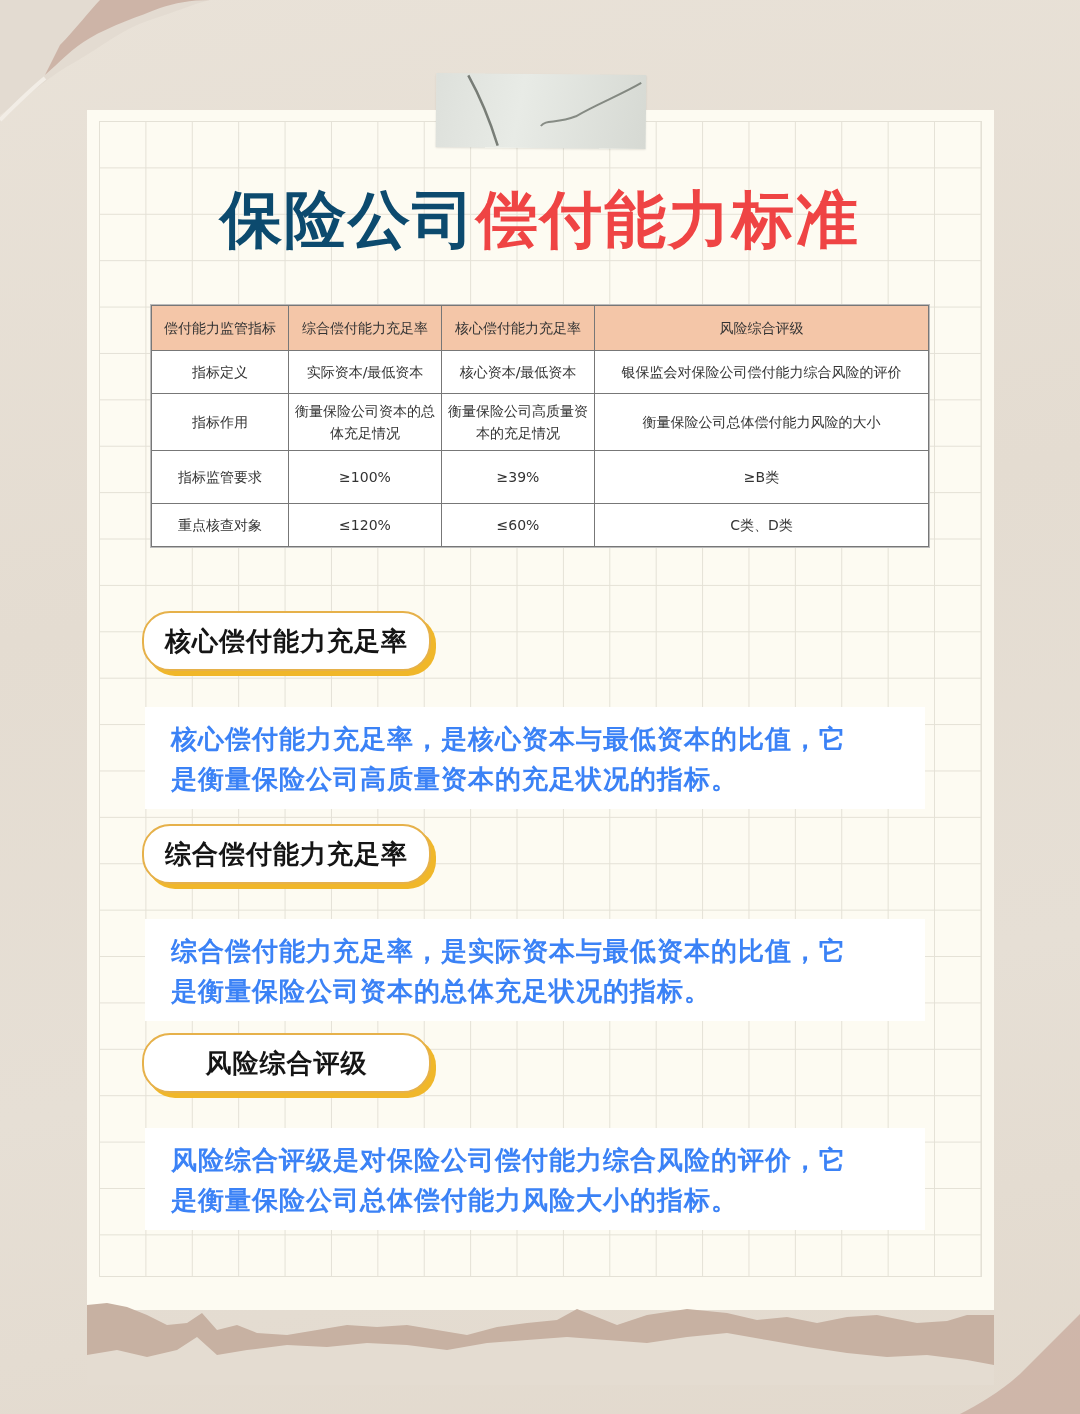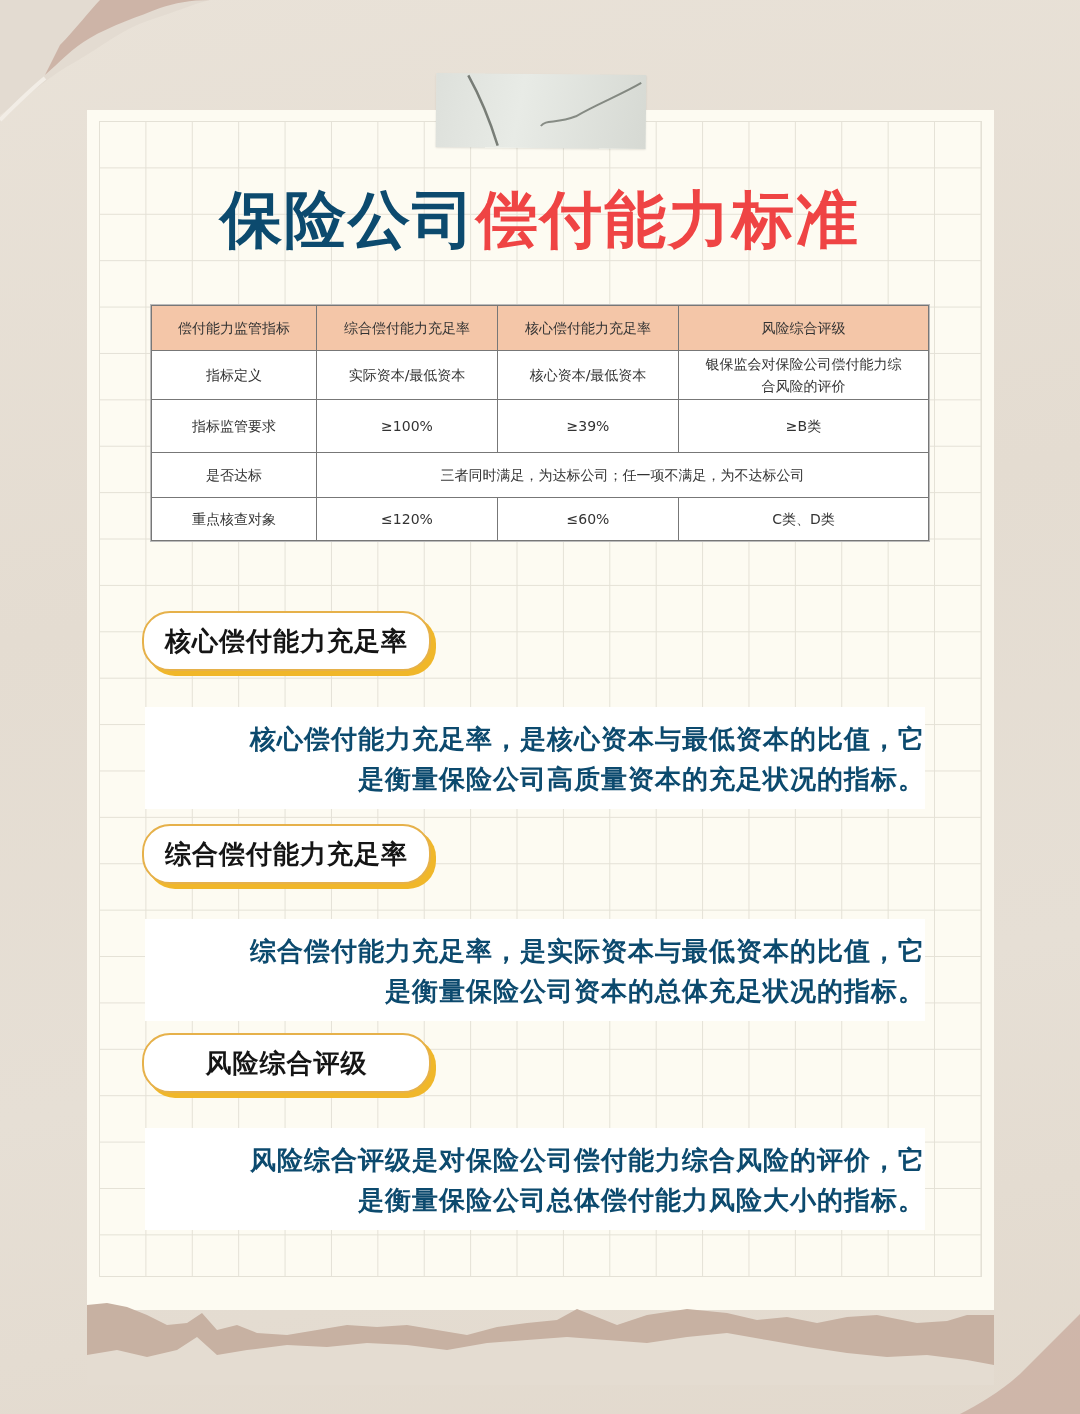--- a/index.html
+++ b/index.html
@@ -19,32 +19,32 @@
     background:linear-gradient(100deg,#dde0db 0%,#e8ebe6 40%,#d6d9d3 100%);
     transform:rotate(0.5deg);box-shadow:0 1px 2px rgba(0,0,0,.1);}
   .tape svg{position:absolute;left:0;top:0;}
   .bottom-tear{position:absolute;left:87px;top:1295px;width:907px;height:90px;}
   .title{position:absolute;left:0;top:182px;width:1080px;text-align:center;
     font-size:62px;font-weight:bold;letter-spacing:2px;line-height:76px;}
   .title .black{color:#0c4a6e;}
   .title .red{color:#ef4444;}
   table.solv{position:absolute;left:151px;top:305px;width:778px;border-collapse:collapse;
     background:#fff;font-size:14px;color:#333;box-shadow:0 0 0 1px #bbb;}
-  table.solv th,table.solv td{border:1.5px solid #777;text-align:center;vertical-align:middle;padding:2px 20px;line-height:22px;}
+  table.solv th,table.solv td{border:1.5px solid #777;text-align:center;vertical-align:middle;padding:2px 6px;line-height:22px;}
   table.solv th{background:#f4c6a8;font-weight:normal;height:40px;color:#333;}
   table.solv tr.r1 td{height:38px;margin-top:23px;}
   table.solv tr.r2 td{height:52px;}
   table.solv tr.r3 td{height:48px;}
   table.solv tr.r4 td{height:40px;}
   table.solv tr.r5 td{height:38px;}
   .pill{position:absolute;left:142px;width:285px;height:56px;border-radius:28px;
     background:#fff;border:2px solid #e6b14a;box-shadow:5px 5px 0 #f0b72a;
     font-size:26px;font-weight:bold;color:#151515;display:flex;align-items:center;justify-content:center;letter-spacing:1px;}
   .desc{position:absolute;left:145px;width:780px;background:#fff;
-    font-size:26px;font-weight:bold;color:#0c4a6e;line-height:40px;padding:12px 0 10px 26px;box-sizing:border-box;letter-spacing:1px;text-align:right;}
+    font-size:26px;font-weight:bold;color:#3b82f6;line-height:40px;padding:12px 0 10px 26px;box-sizing:border-box;letter-spacing:1px;}
 </style>
 </head>
 <body>
 
 <svg class="torn-top" viewBox="0 0 1080 140" preserveAspectRatio="none">
   <path d="M0,115 C30,95 50,75 75,62 C100,48 120,30 150,20 C175,12 190,5 210,0 L0,0 Z" fill="#e3dbd1"></path>
   <path d="M45,75 C60,62 72,48 90,38 C110,26 140,16 160,8 C175,3 190,0 210,0 L100,0 C90,10 75,30 60,45 C55,55 50,65 45,75 Z" fill="#c9ada0" opacity="0.85"></path>
   <path d="M0,120 C15,105 30,90 45,78" stroke="#f2ede6" stroke-width="4" fill="none"></path>
 </svg>
 <svg class="torn-br" viewBox="0 0 200 140" preserveAspectRatio="none">
@@ -80,29 +80,31 @@
       <th>风险综合评级</th>
     </tr>
   </thead>
   <tbody>
     <tr class="r1">
       <td>指标定义</td>
       <td>实际资本/最低资本</td>
       <td>核心资本/最低资本</td>
       <td>银保监会对保险公司偿付能力综合风险的评价</td>
     </tr>
+    <tr class="r2">
+      <td>指标作用</td>
+      <td>衡量保险公司资本的总体充足情况</td>
+      <td>衡量保险公司高质量资本的充足情况</td>
+      <td>衡量保险公司总体偿付能力风险的大小</td>
+    </tr>
     <tr class="r3">
       <td>指标监管要求</td>
       <td>≥100%</td>
       <td>≥39%</td>
       <td>≥B类</td>
-    </tr>
-    <tr class="r4">
-      <td>是否达标</td>
-      <td colspan="3">三者同时满足，为达标公司；任一项不满足，为不达标公司</td>
     </tr>
     <tr class="r5">
       <td>重点核查对象</td>
       <td>≤120%</td>
       <td>≤60%</td>
       <td>C类、D类</td>
     </tr>
   </tbody>
 </table>
 

